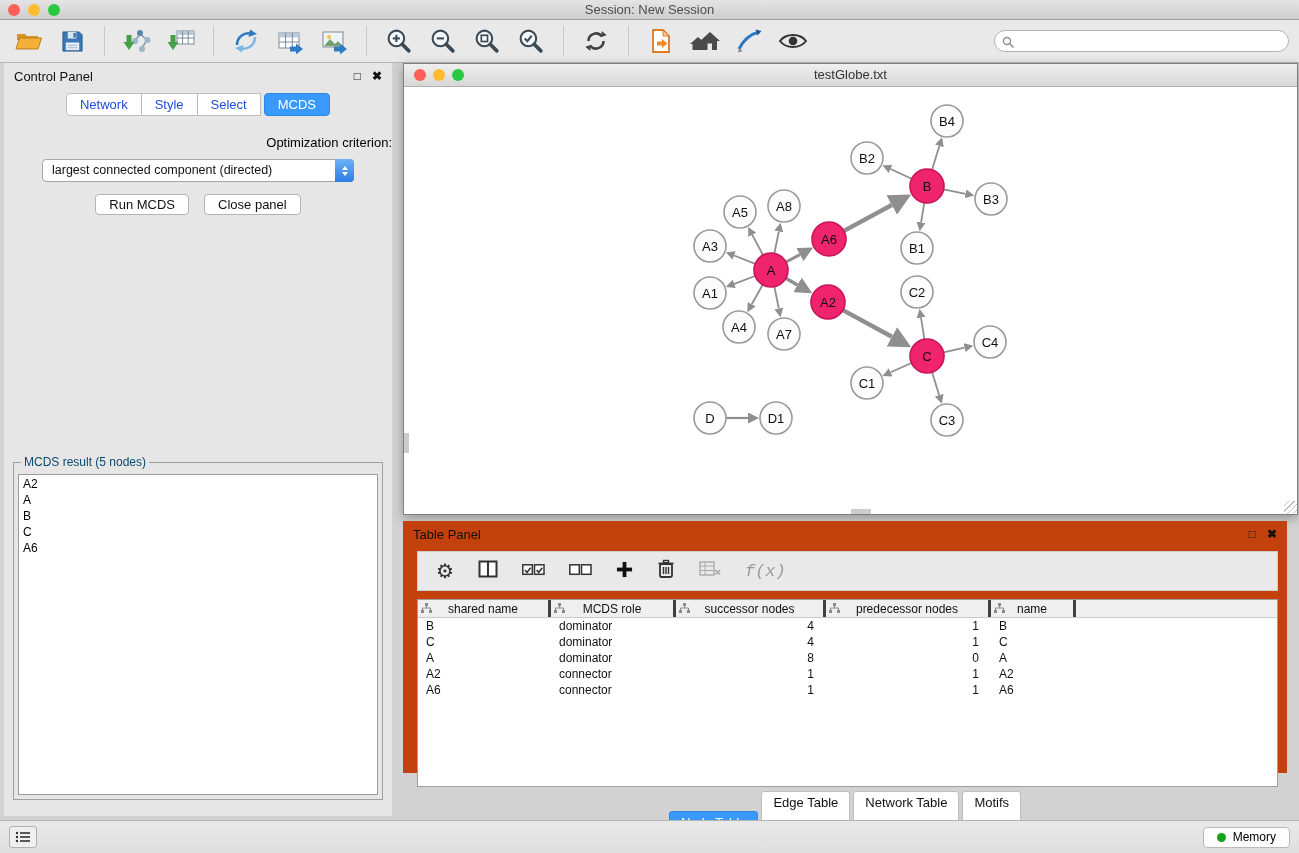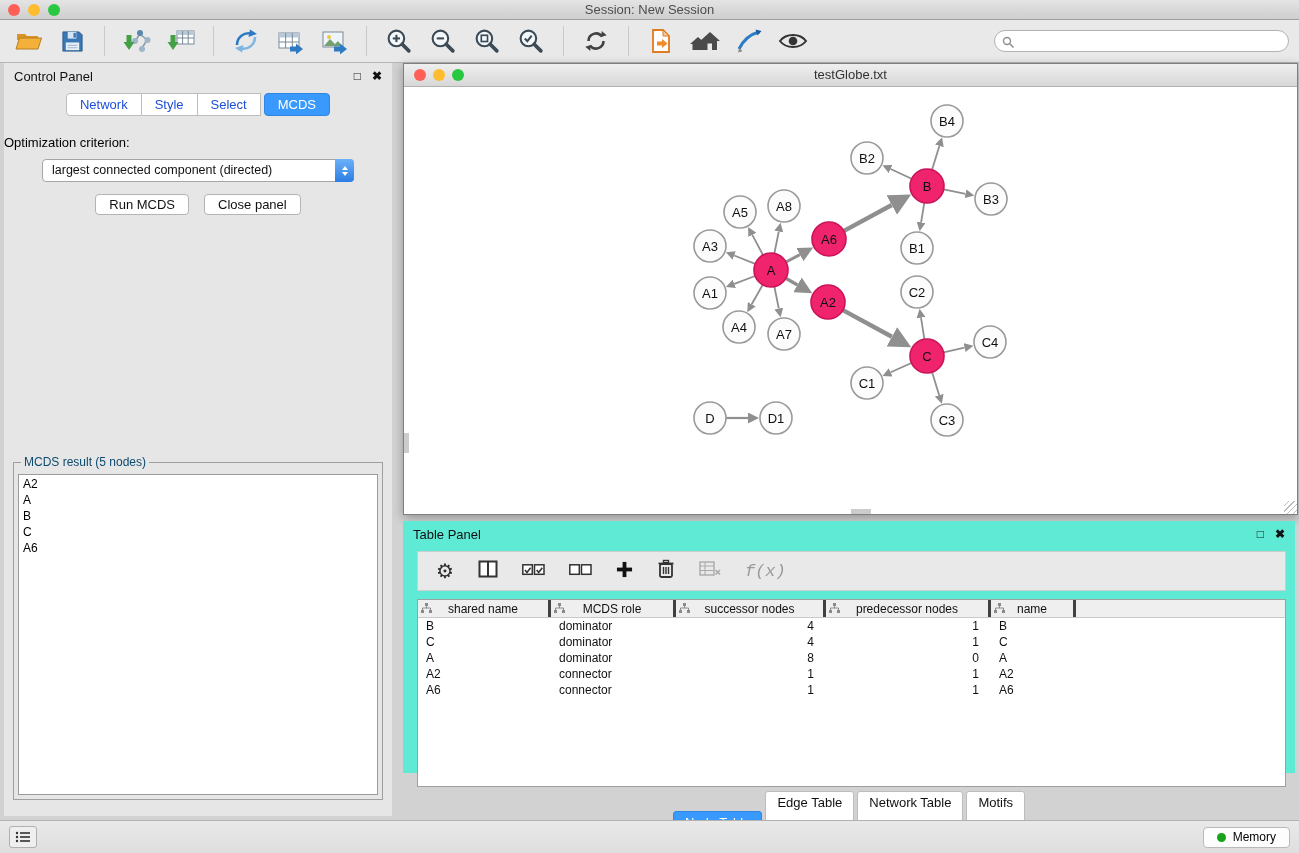--- a/index.html
+++ b/index.html
@@ -34,21 +34,21 @@
   .panel-header { height:26px; display:flex; align-items:center; padding:0 10px;
     font-size:13px; color:#111; }
   .panel-ctrls { margin-left:auto; display:flex; gap:11px; align-items:center; }
   .panel-ctrls span { font-size:12px; color:#222; cursor:default; }
   .panel-ctrls .closeg { font-weight:bold; color:#111; }
   .ctabs { display:flex; justify-content:center; margin-top:4px; }
   .ctab { background:#fff; border:1px solid #bdbdbd; border-left:none; padding:3px 13px;
     font-size:13px; color:#1d4ed8; }
   .ctab:first-child { border-left:1px solid #bdbdbd; border-radius:4px 0 0 4px; }
   .ctab.active { background:#3a99fc; color:#fff; border:1px solid #2f87e2; border-radius:4px; margin-left:3px; }
-  .opt-label { text-align:left; margin-top:19px; font-size:13px; color:#000; }
+  .opt-label { text-align:right; margin-top:19px; font-size:13px; color:#000; }
   .dropdown { position:relative; margin:9px auto 0; width:312px; height:23px; background:#fff;
     border:1px solid #a6a6a6; border-radius:4px; font-size:12.5px; line-height:21px; padding:0 26px 0 9px;
     white-space:nowrap; }
   .dd-btn { position:absolute; right:-1px; top:-1px; width:19px; height:23px;
     border-radius:0 4px 4px 0; background:linear-gradient(#6cb1f9,#2c7de4);
     display:flex; flex-direction:column; align-items:center; justify-content:center; gap:2px; }
   .arr-up { width:0; height:0; border-left:3.5px solid transparent; border-right:3.5px solid transparent;
     border-bottom:4.5px solid #fff; }
   .arr-down { width:0; height:0; border-left:3.5px solid transparent; border-right:3.5px solid transparent;
     border-top:4.5px solid #fff; }
@@ -69,21 +69,21 @@
     border-bottom:1px solid #b1b1b1; }
   .nw-traffic { position:absolute; left:10px; top:5px; display:flex; gap:7px; }
   .nw-title { text-align:center; font-size:13px; line-height:22px; color:#333; }
   .nw-content { position:absolute; left:0; top:23px; right:0; bottom:0; background:#fff; overflow:hidden; }
   .nw-resize { position:absolute; right:0; bottom:0; width:13px; height:13px;
     background:repeating-linear-gradient(135deg, transparent 0 3px, #bdbdbd 3px 4px); }
   .nub-left { position:absolute; left:0; top:346px; width:5px; height:20px; background:#cccccc; }
   .nub-bottom { position:absolute; left:50%; bottom:0; width:20px; height:5px; background:#cccccc; }
 
   
-  .table-panel { position:absolute; left:403px; top:521px; right:4px; height:252px; background:#5eead4; }
+  .table-panel { position:absolute; left:403px; top:521px; right:12px; height:252px; background:#c2410c; }
   .tp-toolbar { position:absolute; left:14px; right:9px; top:30px; height:40px;
     background:#e9e9e9; border:1px solid #cdcdcd;
     display:flex; align-items:center; gap:24px; padding:0 18px; }
   .gear-glyph { font-size:20px; color:#2f2f2f; line-height:1; }
   .fx { font-family:Liberation Mono, monospace; font-style:italic; font-size:17px; color:#9a9a9a; }
   .tp-table { position:absolute; left:14px; right:9px; top:78px; height:188px;
     background:#fff; border:1px solid #9f9f9f; overflow:hidden; }
   .thead { display:flex; height:18px; background:#efefef; border-bottom:1px solid #c9c9c9; }
   .th { position:relative; display:flex; align-items:center; justify-content:center;
     font-size:12px; color:#111; border-right:3px solid #404040; height:100%; }

